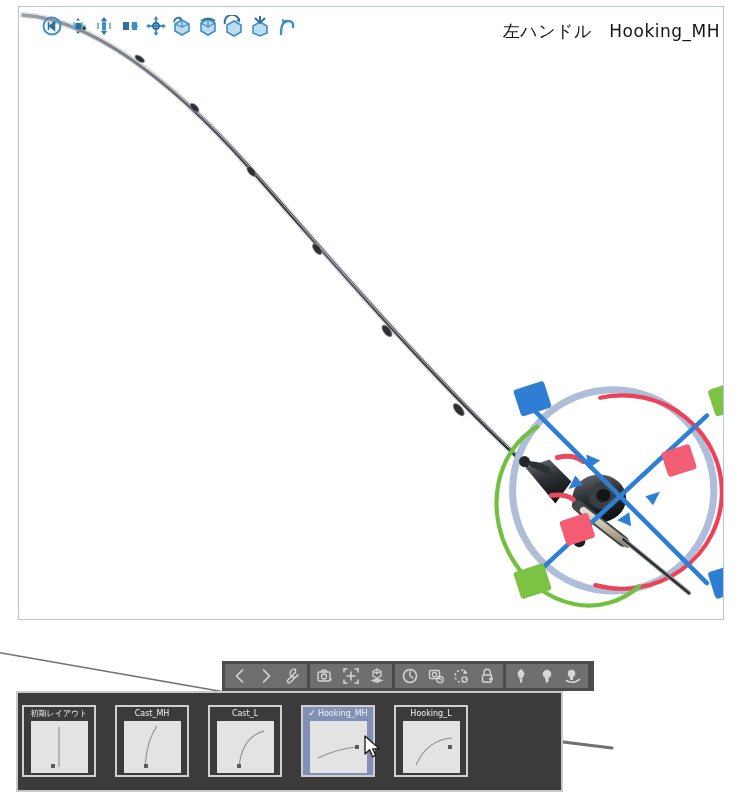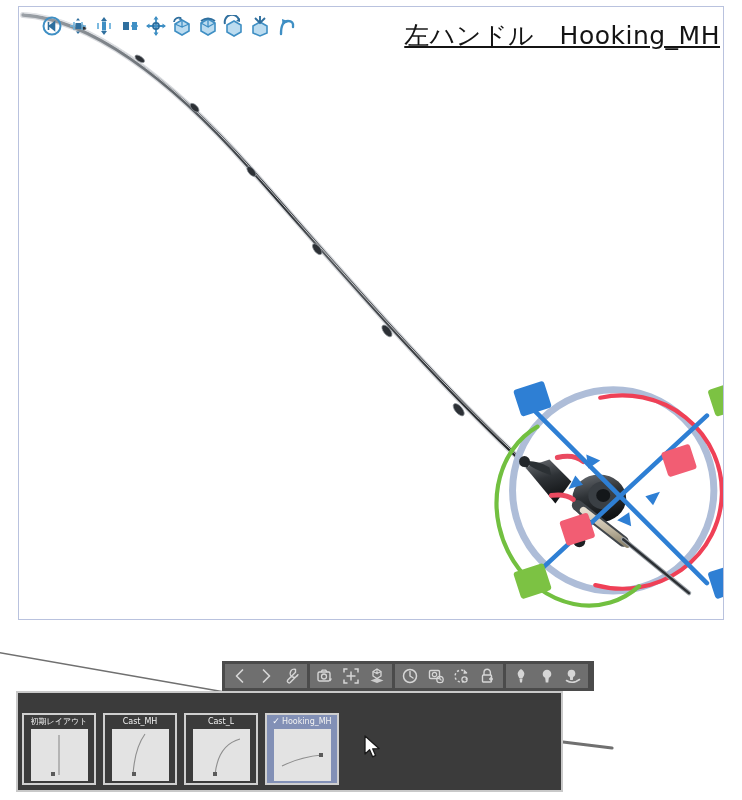--- a/index.html
+++ b/index.html
@@ -12,24 +12,23 @@
   
   #viewport{
     position:absolute;left:18px;top:6px;width:706px;height:614px;
     background:#ffffff;border:1px solid #b9c2de;box-sizing:border-box;
   }
   #viewport-svg{position:absolute;left:0;top:0;width:100%;height:100%;}
 
   
   #caption{
     position:absolute;right:22px;top:20px;text-align:right;
-    font-size:25px;line-height:1.30;color:#141414;letter-spacing:.5px;
+    font-size:17px;line-height:1.30;color:#141414;letter-spacing:.5px;
     font-family:"DejaVu Sans","Liberation Sans",sans-serif;
     white-space:nowrap;
-    text-decoration:underline;
   }
   #caption .l2{display:block;}
 
   
   #anim-toolbar{
     position:absolute;left:40px;top:13px;height:26px;
     display:flex;align-items:center;gap:3px;
   }
   #anim-toolbar .ic{
     width:23px;height:23px;display:flex;align-items:center;justify-content:center;
@@ -49,21 +48,21 @@
   .tb-btn{
     width:26px;height:24px;display:flex;align-items:center;justify-content:center;
     cursor:default;
   }
   .tb-btn svg{display:block;}
 
   
   #pose-panel{
     position:absolute;left:16px;top:691px;width:547px;height:101px;
     background:#3b3b3b;border:2px solid #c9c9c9;box-sizing:border-box;
-    padding:20px 4px 9px 4px;display:flex;gap:7px;align-items:flex-start;
+    padding:12px 4px 9px 4px;display:flex;gap:19px;align-items:flex-start;
   }
   .pose-card{
     width:74px;height:72px;background:#3b3b3b;border:2px solid #cfcfcf;
     box-sizing:border-box;display:flex;flex-direction:column;align-items:center;
     padding-top:1px;position:relative;
   }
   .pose-card.selected{background:#8290b6;border-color:#cfcfcf;}
   .pose-label{
     font-size:8px;color:#f2f2f2;line-height:11px;height:11px;
     white-space:nowrap;overflow:hidden;display:flex;align-items:center;
@@ -388,17 +387,28 @@
         <span class="pose-check">✓</span>
         <span>Hooking_MH</span>
       </div>
       <div class="pose-thumb">
         <svg width="57" height="52" viewBox="0 0 57 52">
           <path d="M48,26 C36,27 22,30 8,37" fill="none" stroke="#8e8e8e" stroke-width="1.1"></path>
           <rect x="45" y="24" width="4" height="4" fill="#5a5a5a"></rect>
         </svg>
       </div>
     </div>
+    <div class="pose-card">
+      <div class="pose-label">
+        <span>Hooking_L</span>
+      </div>
+      <div class="pose-thumb">
+        <svg width="57" height="52" viewBox="0 0 57 52">
+          <path d="M49,17 C36,18 22,24 13,44" fill="none" stroke="#8e8e8e" stroke-width="1.1"></path>
+          <rect x="45" y="24" width="4" height="4" fill="#5a5a5a"></rect>
+        </svg>
+      </div>
+    </div>
   </div>
 
 <svg id="cursor" width="20" height="26" viewBox="0 0 20 26" style="left: 364px; top: 735px;">
   <path d="M1,1 L1,19 L5.6,14.8 L8.6,21.8 L11.6,20.4 L8.7,13.8 L15,13.6 Z" fill="#ffffff" stroke="#1a1a1a" stroke-width="1.3" stroke-linejoin="round"></path>
 </svg>
 
 </body></html>

